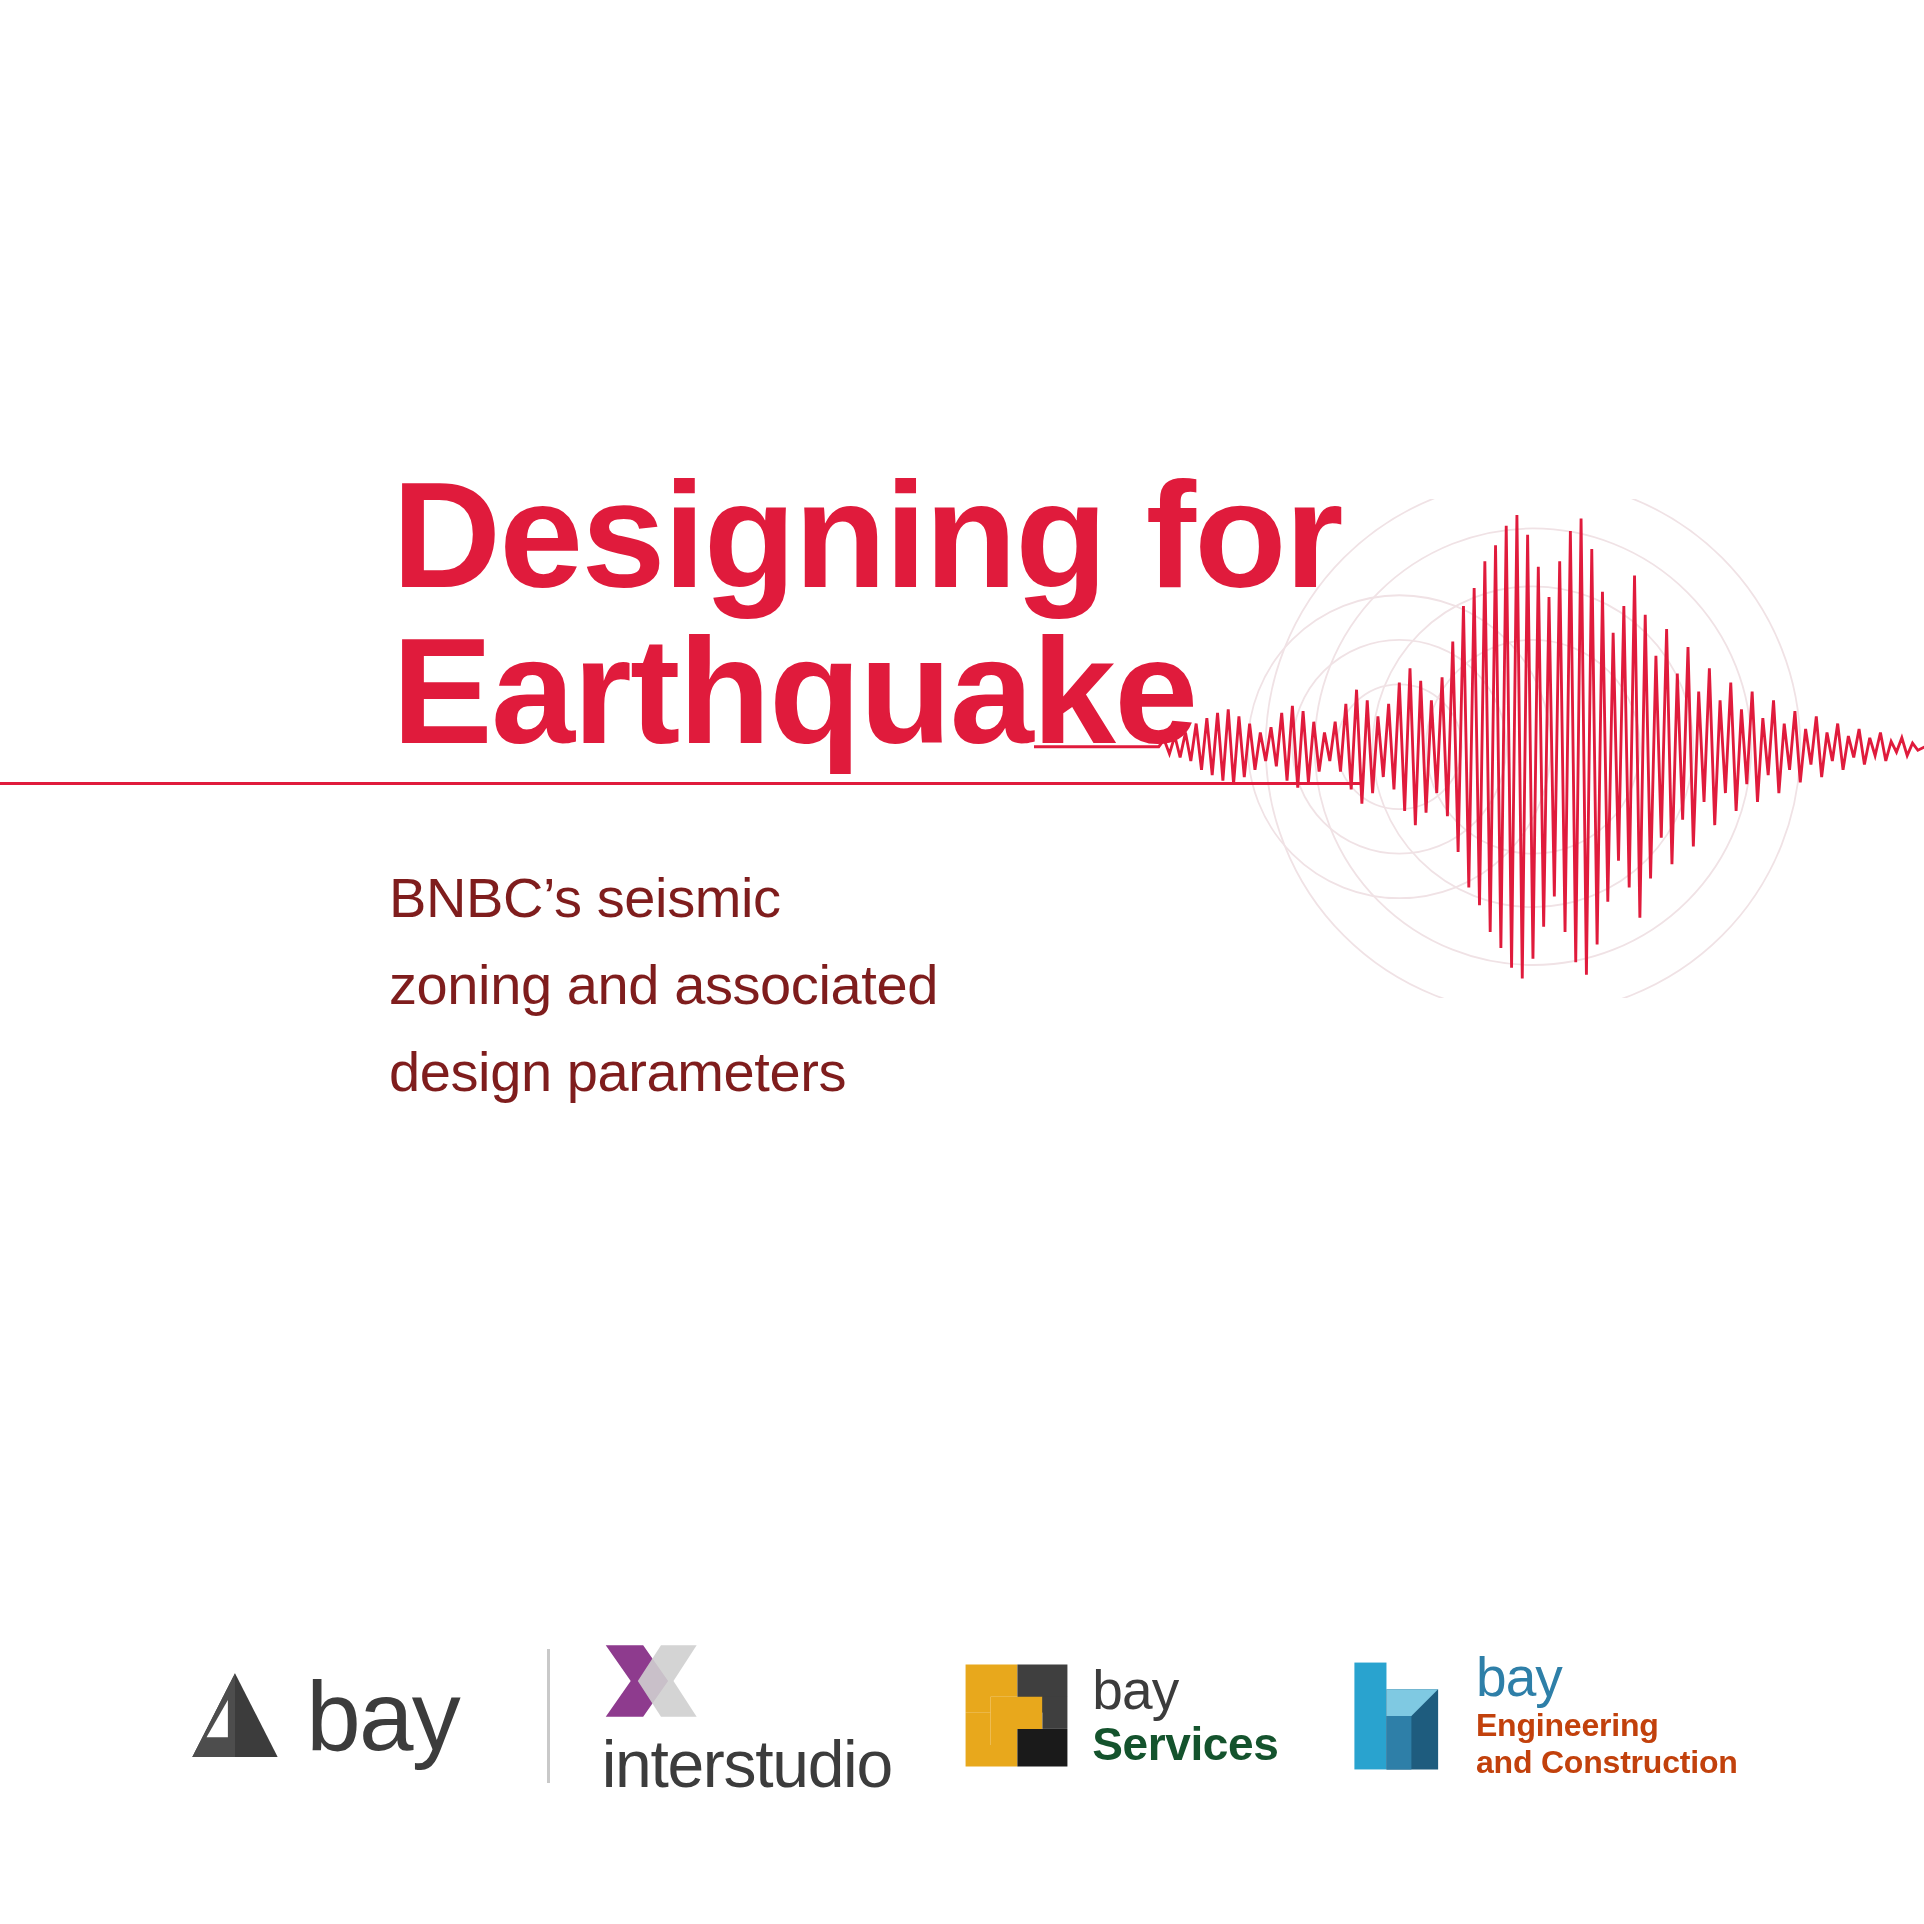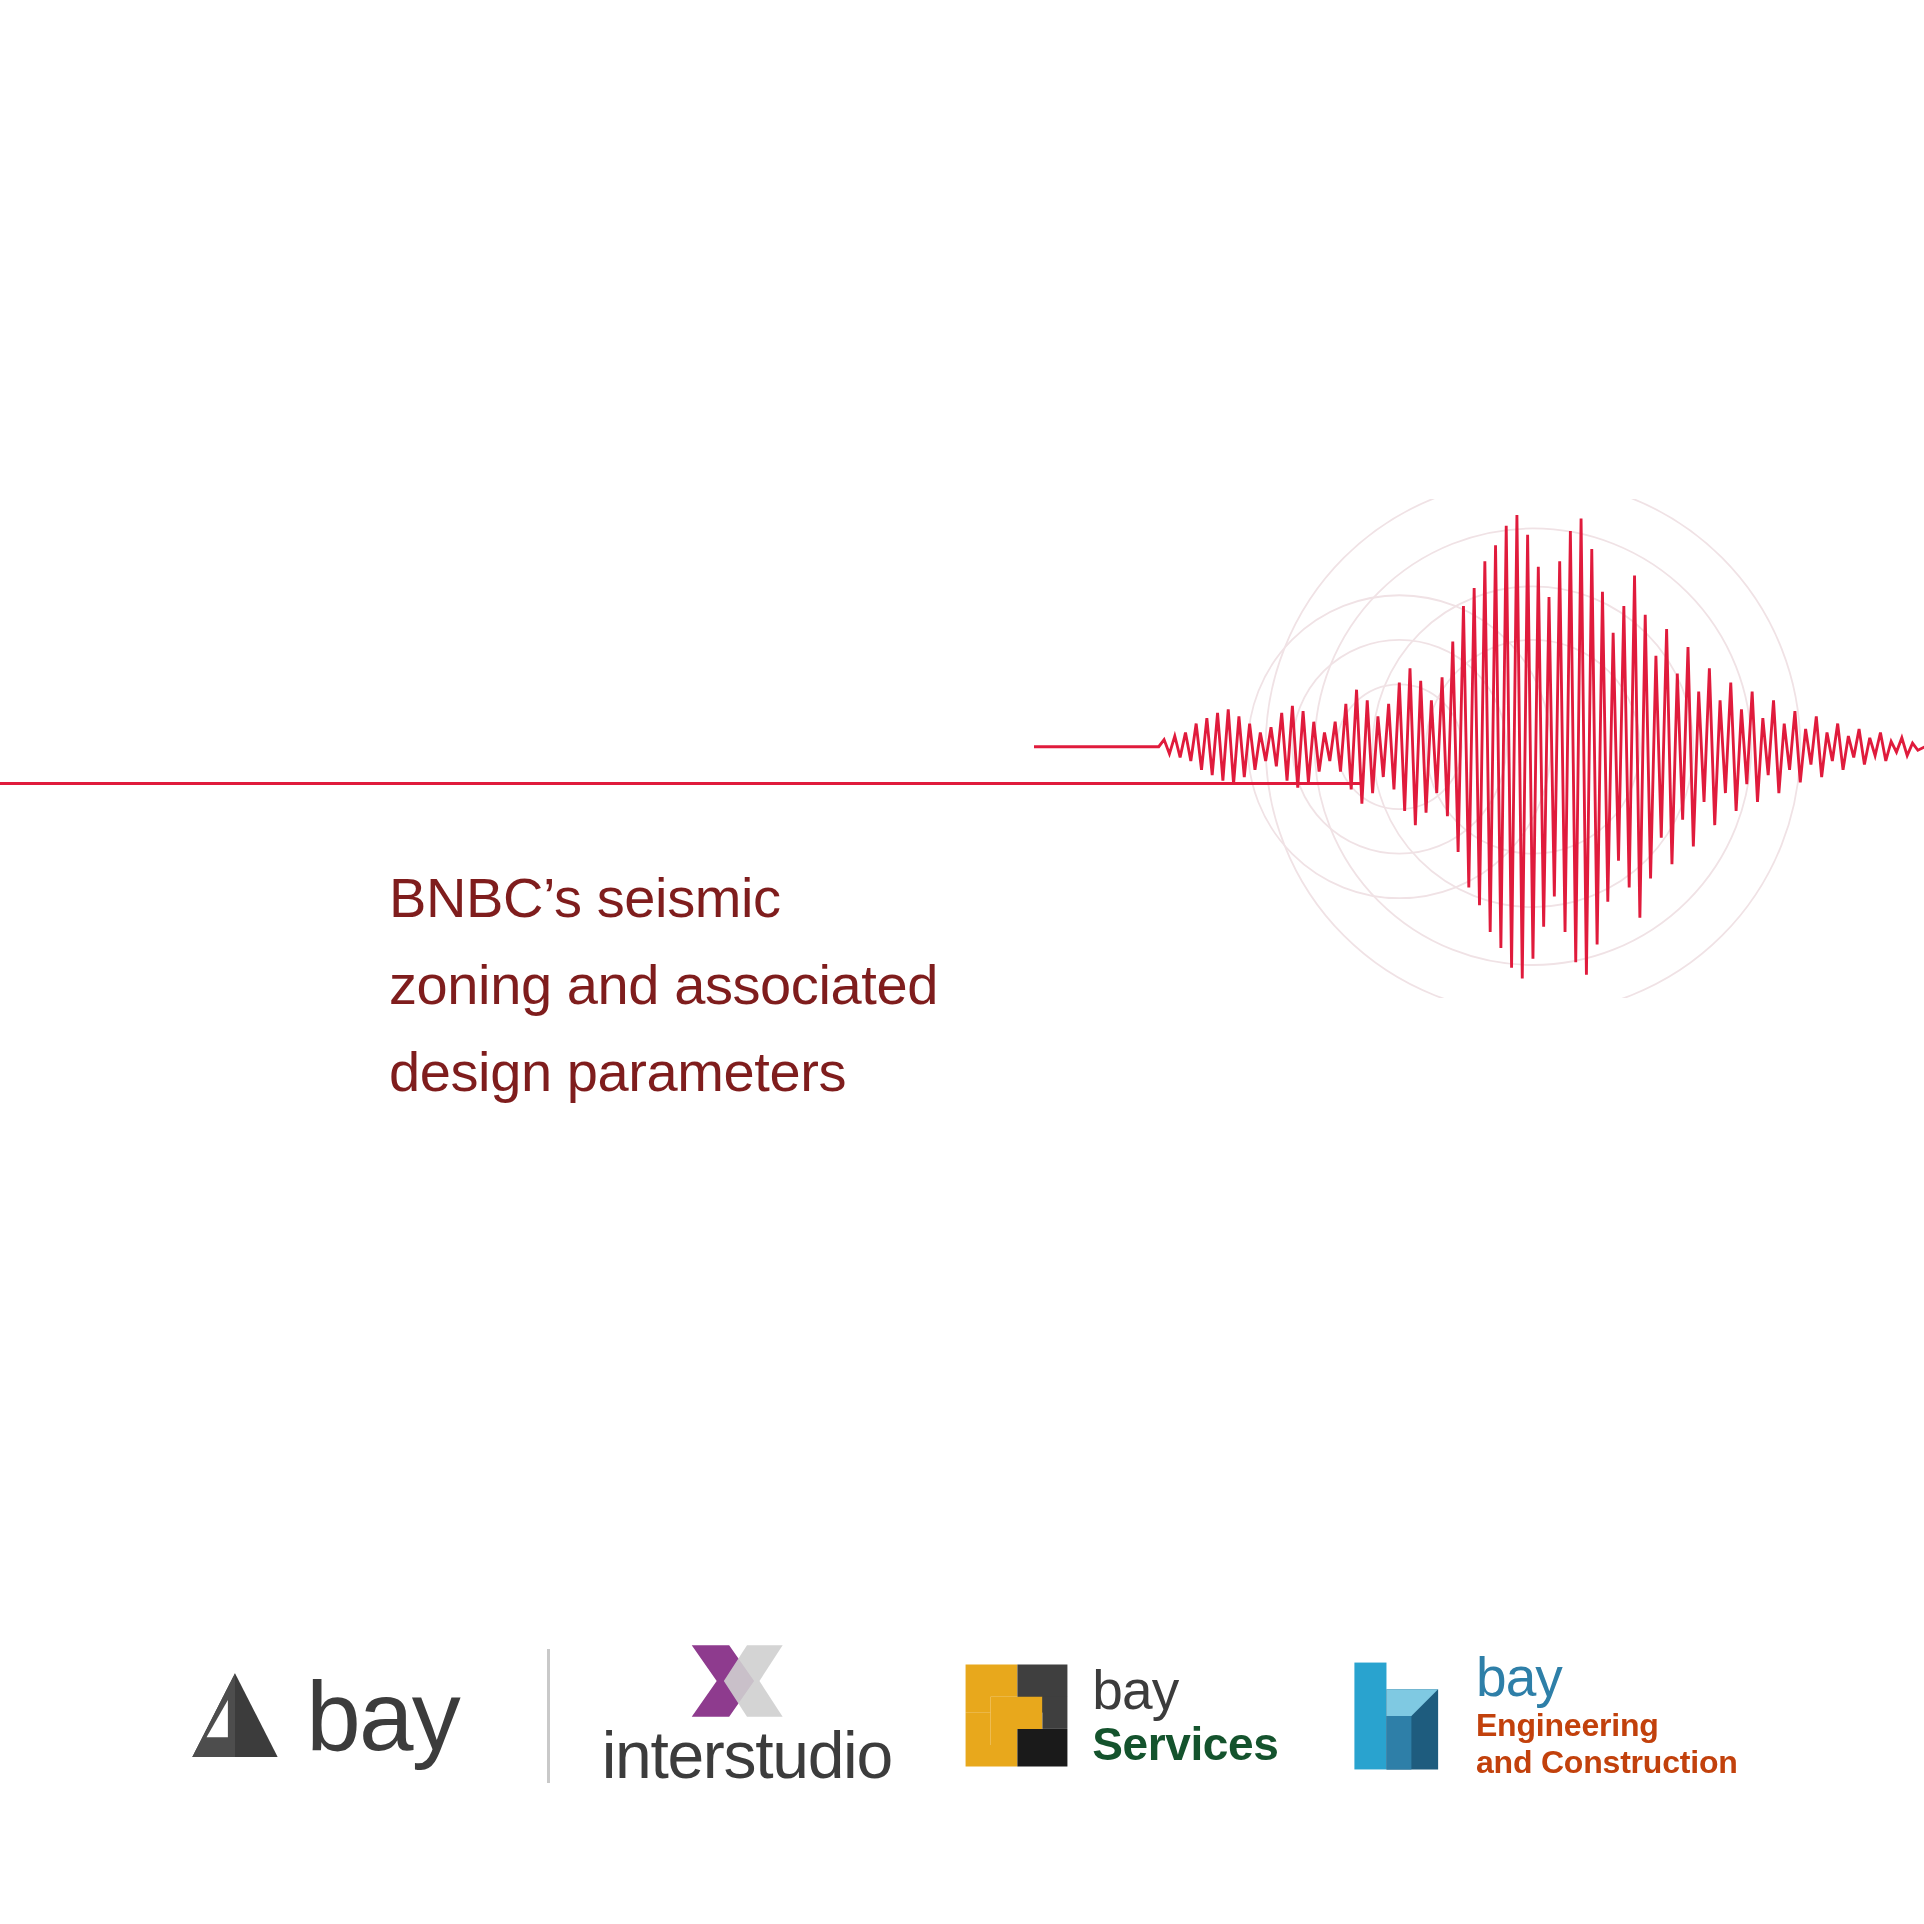--- a/index.html
+++ b/index.html
@@ -109,22 +109,22 @@
     width: 2.7px;
     height: 134px;
     background: #c9c9c9;
     margin: 0 52px;
   }
 
   
   .logo-interstudio {
     display: flex;
     flex-direction: column;
-    align-items: center;
-    gap: 0;
+    align-items: flex-start;
+    gap: 9px;
   }
   .logo-interstudio .mark { width: 118px; height: 82px; }
   .logo-interstudio .word {
     font-size: 66px;
     color: #3c3c3c;
     letter-spacing: -1.3px;
     line-height: 1;
   }
 
   
@@ -215,20 +215,24 @@
           L866,258 L872,298 L878,244 L884,312 L890,262 L896,294
           L902,252 L908,304 L914,266 L920,290 L926,258 L932,298
           L938,268 L944,288 L950,262 L956,294 L962,272 L968,284
           L974,268 L980,288 L986,274 L992,282 L1000,278"></path>
       </g>
     </svg>
   </div>
 
   <div class="baseline-rule"></div>
 
+  <h1 class="headline">
+    <span class="ln">Designing for</span>
+    <span class="ln">Earthquake</span>
+  </h1>
 
   <div class="bodycopy">
     <span class="ln">BNBC’s seismic</span>
     <span class="ln">zoning and associated</span>
     <span class="ln">design parameters</span>
   </div>
 
   <div class="logo-bar">
 
     <div class="logo-unit logo-bay">

